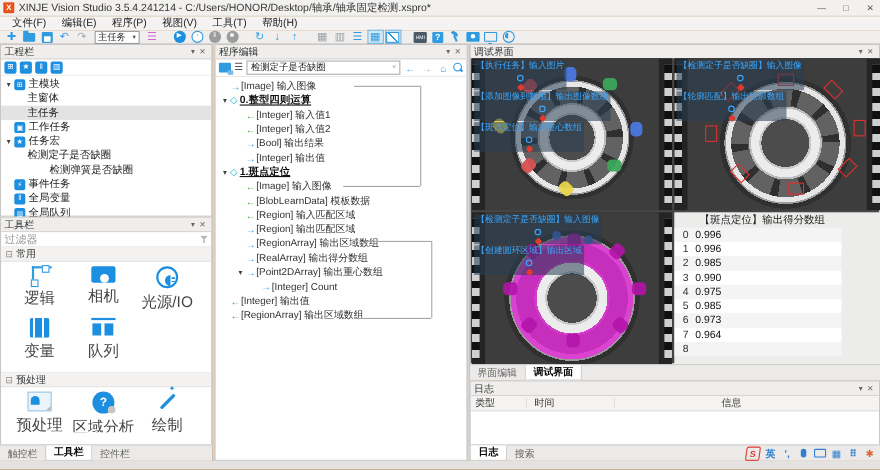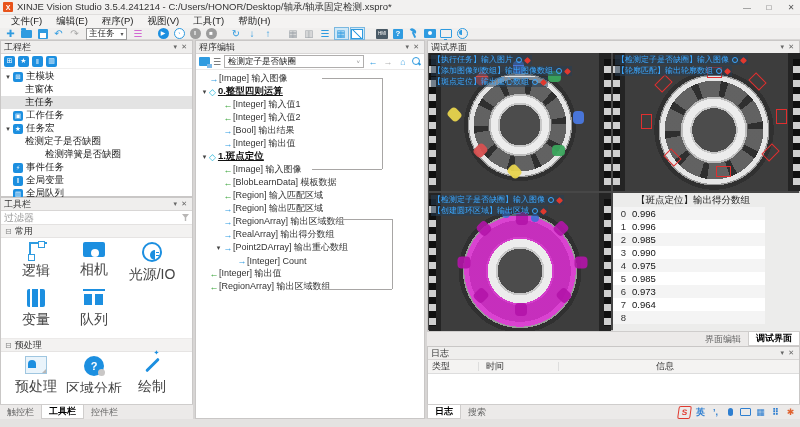--- a/index.html
+++ b/index.html
@@ -149,21 +149,21 @@
      -webkit-mask:radial-gradient(circle,transparent 0 36%,#000 36% 52%,transparent 52%);
              mask:radial-gradient(circle,transparent 0 36%,#000 36% 52%,transparent 52%);}
   .annulus{position:absolute;border-radius:50%;
      background:radial-gradient(circle,rgba(0,0,0,0) 0 33%,rgba(216,38,205,.85) 33% 57%,rgba(0,0,0,0) 57%);}
   .blob{position:absolute;width:11px;height:13px;border-radius:4px;opacity:.95;}
   .rbox{position:absolute;width:15px;height:11px;border:1.5px solid #e02f2f;box-sizing:border-box;}
   .mrol{position:absolute;width:12px;height:13px;border-radius:4px;background:#b214a8;opacity:.9;}
   .cdot{position:absolute;width:8px;height:8px;border-radius:50%;background:#3f6fd8;opacity:.9;}
   .ovl{position:absolute;left:2px;top:2px;display:flex;flex-direction:column;gap:1px;align-items:flex-start;z-index:5;}
   .ovl-line{display:flex;align-items:center;gap:3px;background:rgba(40,62,84,.55);color:#3aa7ff;
-            font-size:8px;line-height:10px;padding:0 2px;white-space:nowrap;}
+            font-size:8px;line-height:10px;padding:0 2px;white-space:nowrap;flex-direction:column;}
   .eyei{width:6px;height:6px;border:1.5px solid #3aa7ff;border-radius:50%;box-sizing:border-box;}
   .pini{width:5px;height:5px;background:#e0392e;border-radius:1px;transform:rotate(45deg);}
   
   #score{background:#ececeb;}
   #score-title{height:14px;display:flex;align-items:center;padding-left:23px;font-size:9.5px;color:#222;}
   .srow{display:flex;height:13px;align-items:center;width:152px;background:#fff;font-size:9.5px;}
   .srow:nth-child(odd){background:#f4f4f4;}
   .srow .idx{width:13px;text-align:right;color:#333;padding-right:3px;}
   .srow .val{padding-left:3px;color:#111;}
   
@@ -645,21 +645,21 @@
             </div>
             <div class="srow">
               <span class="idx">8</span>
               <span class="val"></span>
             </div>
           </div>
       </div>
     </div>
   </div>
 
-  <div class="tabstrip" id="debugtabs" style="left:427px;top:331px;width:373px;justify-content:flex-end;">
+  <div class="tabstrip" id="debugtabs" style="left:427px;top:331px;width:373px;">
       <span class="btab">界面编辑</span>
       <span class="btab active">调试界面</span>
     </div>
 
   <div class="panel" id="log" style="left:427px;top:346px;width:373px;height:58px;">
     <div class="phead">
       <span>日志</span>
       <span class="sp"></span>
       <span class="pbtn">▾</span>
       <span class="pbtn">✕</span>

